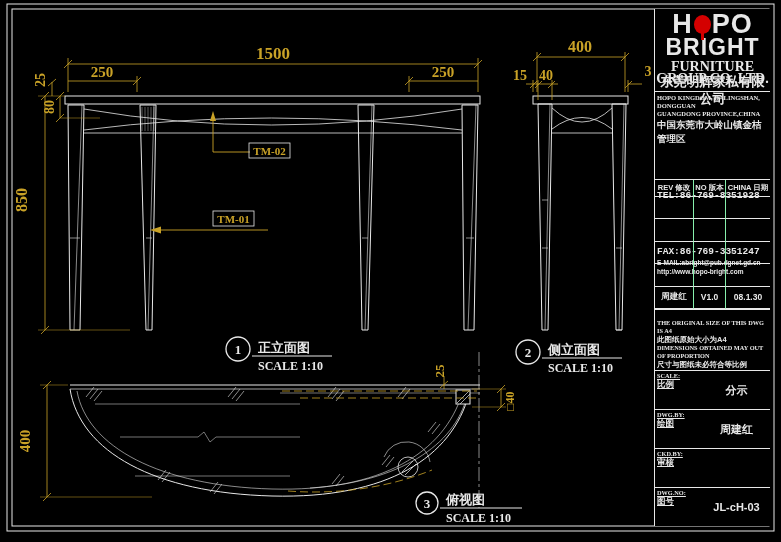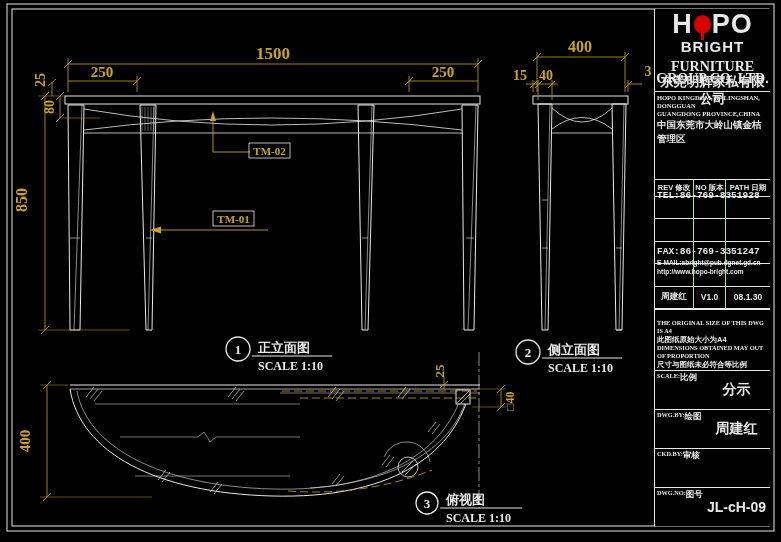--- a/index.html
+++ b/index.html
@@ -11,46 +11,46 @@
   .cntxt{fill:#e8e8e8;font-weight:bold;font-family:"Liberation Sans",sans-serif;}
 
   
   #tblock{position:absolute;left:654px;top:9px;width:115px;height:517px;
           border-left:1px solid #e8e8e8;display:flex;flex-direction:column;background:#000;}
   .tb-sec{border-bottom:1px solid #e8e8e8;}
   .tb-logo{height:52px;display:flex;flex-direction:column;align-items:center;justify-content:center;border-bottom:none;}
   .logo-row1{display:flex;align-items:center;font-weight:bold;font-size:27px;line-height:24px;letter-spacing:1px;}
   .logo-o{display:inline-block;width:17px;height:19px;border-radius:50%;background:#d40000;margin:0 1px;position:relative;}
   .logo-o::after{content:"";position:absolute;left:7px;top:17px;width:3px;height:8px;background:#d40000;}
-  .logo-row2{font-weight:bold;font-size:15px;line-height:22px;letter-spacing:1px;}
+  .logo-row2{font-weight:bold;font-size:23px;line-height:22px;letter-spacing:1px;}
   .tb-company-en{height:12px;font-size:14px;font-weight:bold;text-align:center;
                  font-family:"Liberation Serif",serif;border-bottom:none;line-height:12px;}
   .tb-company-cn{height:18px;font-size:13px;font-weight:bold;text-align:center;line-height:17px;}
   .tb-address{height:88px;padding:2px 2px 0 2px;box-sizing:border-box;}
   .addr-en{font-size:6.5px;line-height:8px;font-weight:bold;font-family:"Liberation Serif",serif;}
   .addr-cn{font-size:9.5px;line-height:14px;font-weight:bold;}
   .addr-tel{font-size:9.5px;line-height:12px;font-weight:bold;font-family:"Liberation Mono",monospace;margin-top:44px;}
   .addr-sm{font-size:6.5px;line-height:9px;font-weight:bold;}
   .tb-rev{height:129px;display:grid;grid-template-columns:39px 32px 1fr;
           grid-template-rows:17px repeat(5,1fr);}
   .rev-cell{border-right:1px solid #86efac;border-bottom:1px solid #e8e8e8;
             display:flex;align-items:center;justify-content:center;font-size:7.5px;font-weight:bold;}
   .rev-cell:nth-child(3n){border-right:none;}
   .rev-val{font-size:8.5px;}
   .tb-notes{height:61px;padding:9px 2px;box-sizing:border-box;}
   .note-en{font-size:6.3px;line-height:8px;font-weight:bold;font-family:"Liberation Serif",serif;}
   .note-cn{font-size:7.5px;line-height:9px;font-weight:bold;}
   .tb-fields{flex:1;display:flex;flex-direction:column;}
   .f-row{flex:1;display:flex;border-top:1px solid #e8e8e8;}
   .f-row:first-child{border-top:none;}
-  .f-lab{width:46px;padding:1px 0 0 2px;display:flex;flex-direction:row;}
+  .f-lab{width:46px;padding:1px 0 0 2px;display:flex;flex-direction:column;text-decoration:underline;}
   .f-en{font-size:6.3px;font-weight:bold;font-family:"Liberation Serif",serif;line-height:7px;}
   .f-cn{font-size:8.5px;font-weight:bold;line-height:10px;}
   .f-val{flex:1;display:flex;align-items:center;justify-content:center;
-         font-size:14px;font-weight:bold;text-align:center;}
+         font-size:11px;font-weight:bold;text-align:center;}
   .f-val.sm{font-size:6.5px;}
 </style>
 </head>
 <body>
 
 <div id="stage">
 
   <svg width="781" height="542" viewBox="0 0 781 542" style="position:absolute;left:0;top:0;">
 
     <g stroke="#e8e8e8" fill="none" stroke-width="1">
@@ -279,21 +279,21 @@
       <div class="addr-cn">中国东莞市大岭山镇金桔管理区</div>
       <div class="addr-tel">TEL:86-769-8351928</div>
       <div class="addr-tel">FAX:86-769-3351247</div>
       <div class="addr-sm">E-MAIL:abright@pub.dgnet.gd.cn</div>
       <div class="addr-sm">http://www.hopo-bright.com</div>
     </div>
 
     <div class="tb-rev tb-sec">
       <div class="rev-cell">REV 修改</div>
       <div class="rev-cell">NO 版本</div>
-      <div class="rev-cell">PATH 日期</div>
+      <div class="rev-cell">CHINA 日期</div>
 
       <div class="rev-cell"></div>
       <div class="rev-cell"></div>
       <div class="rev-cell"></div>
       <div class="rev-cell"></div>
       <div class="rev-cell"></div>
       <div class="rev-cell"></div>
       <div class="rev-cell"></div>
       <div class="rev-cell"></div>
       <div class="rev-cell"></div>
@@ -333,17 +333,17 @@
           <span class="f-en">CKD.BY:</span>
           <span class="f-cn">审核</span>
         </div>
         <div class="f-val"></div>
       </div>
       <div class="f-row">
         <div class="f-lab">
           <span class="f-en">DWG.NO:</span>
           <span class="f-cn">图号</span>
         </div>
-        <div class="f-val">JL-cH-09</div>
+        <div class="f-val">JL-cH-03</div>
       </div>
     </div>
   </div>
 </div>
 
 </body></html>

